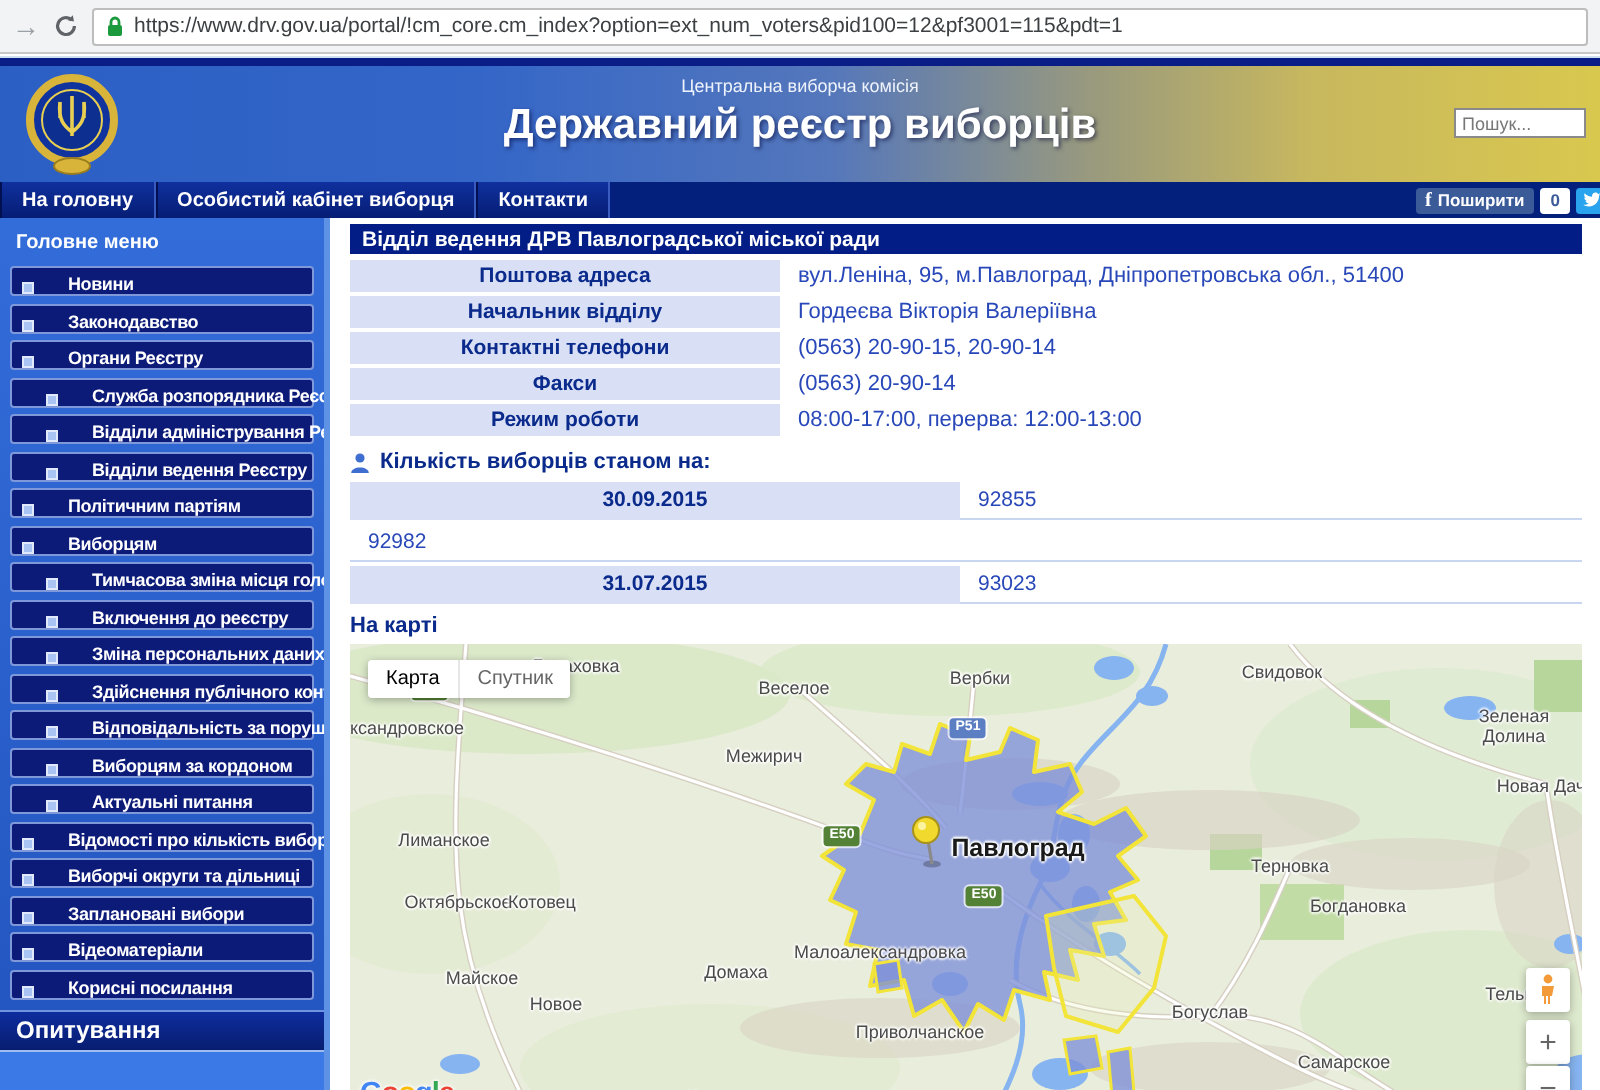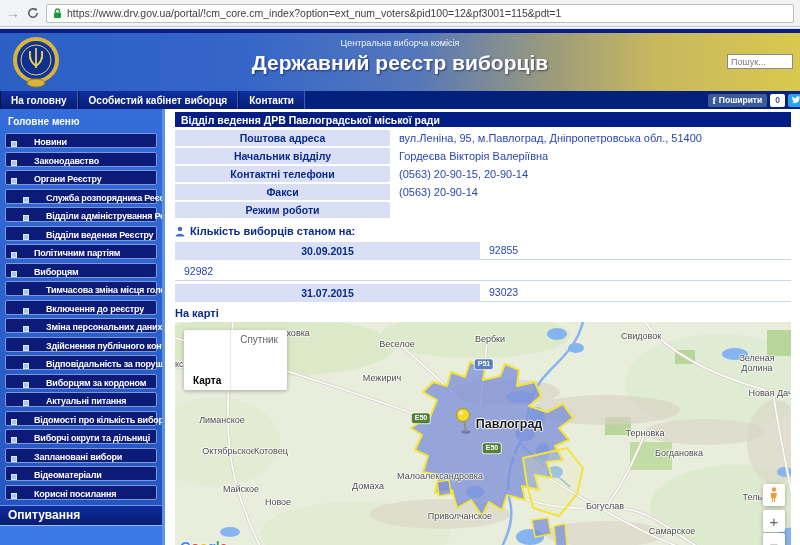--- a/index.html
+++ b/index.html
@@ -61,42 +61,42 @@
   .main { position:absolute; left:168px; top:109px; width:632px; height:436px; background:#fff;
           padding:3px 9px 0 7px; overflow:hidden; }
   .office-bar { height:15px; background:#031d86; color:#fff; font-size:10.5px; font-weight:bold;
                 display:flex; align-items:center; padding-left:6px; margin-bottom:3px; }
   .detail-row { display:flex; margin-bottom:2px; }
   .detail-label { width:215px; background:#d9e0f6; color:#0a2a8c; font-size:10.5px; font-weight:bold;
                   text-align:center; padding:2px 0; flex:none; }
   .detail-value { flex:1; font-size:11px; color:#2847b8; padding:2px 0 2px 9px; }
   .voters-head { display:flex; align-items:center; gap:5px; margin-top:7px; margin-bottom:4px;
                  font-size:11px; font-weight:bold; color:#0a2a8c; }
-  .voter-row { display:flex; margin-bottom:2px;align-items:center; }
+  .voter-row { display:flex; margin-bottom:2px; }
   .voter-date { width:305px; background:#d9e0f6; color:#0a2a8c; font-size:10.5px; font-weight:bold;
                 text-align:center; padding:3px 0; flex:none; }
   .voter-count { flex:1; font-size:10.5px; color:#2847b8; padding:3px 0 3px 9px; border-bottom:1px solid #c9d6f2; }
   .map-head { margin:5px 0 3px 0; font-size:11px; font-weight:bold; color:#0a2a8c; }
 
   
   .map { position:relative; width:616px; height:238px; background:#e9eddc; overflow:hidden; }
   .map svg.base { position:absolute; left:0; top:0; }
   .map-place { position:absolute; transform:translate(-50%,-50%); font-size:9px; color:#4b4b4b; white-space:nowrap;
                text-shadow:1px 0 1px #fff,-1px 0 1px #fff,0 1px 1px #fff,0 -1px 1px #fff; pointer-events:none; }
   .map-place.city { font-size:12.5px; font-weight:bold; color:#1a1a1a; }
   .map-place.wrap { white-space:normal; width:46px; text-align:center; line-height:1.1; }
   .map-place.left-edge { transform:translate(0,-50%); }
   .badge { position:absolute; transform:translate(-50%,-50%); font-size:7px; font-weight:bold; color:#fff;
            padding:1px 3px; border-radius:2px; line-height:1.1; box-shadow:0 0 0 1px rgba(255,255,255,.7); }
   .badge.green { background:#538135; }
   .badge.blue  { background:#5c7fc4; }
   .map-type { position:absolute; left:9px; top:8px; display:flex; background:#fff; border-radius:2px;
               box-shadow:0 1px 4px rgba(0,0,0,.3); overflow:hidden; }
   .map-type .seg { font-size:10px; padding:4px 9px; cursor:pointer; }
-  .map-type .seg.active { font-weight:bold; color:#000;margin-top:41px; }
+  .map-type .seg.active { font-weight:normal; color:#000; }
   .map-type .seg.idle { color:#666; border-left:1px solid #e6e6e6; }
   .ctrl { position:absolute; width:22px; height:22px; background:#fff; border-radius:2px;
           box-shadow:0 1px 4px rgba(0,0,0,.3); display:flex; align-items:center; justify-content:center;
           font-size:15px; color:#666; cursor:pointer; }
   .glogo { position:absolute; left:5px; bottom:5px; font-size:14.5px; font-weight:bold; letter-spacing:-0.5px;
            text-shadow:0 0 2px #fff,0 0 2px #fff; cursor:pointer; }
 </style>
 </head>
 <body>
 
@@ -260,20 +260,21 @@
       <div class="detail-row">
         <div class="detail-label">Контактні телефони</div>
         <div class="detail-value">(0563) 20-90-15, 20-90-14</div>
       </div>
       <div class="detail-row">
         <div class="detail-label">Факси</div>
         <div class="detail-value">(0563) 20-90-14</div>
       </div>
       <div class="detail-row">
         <div class="detail-label">Режим роботи</div>
+        <div class="detail-value">08:00-17:00, перерва: 12:00-13:00</div>
       </div>
     </div>
 
   <div class="voters-head">
     <svg width="10" height="11" viewBox="0 0 10 11">
         <circle cx="5" cy="3" r="2.3" fill="#3e6fd0"></circle>
         <path d="M0.6 10.5 C0.6 6.8 9.4 6.8 9.4 10.5 Z" fill="#3e6fd0"></path>
       </svg>
     <span>Кількість виборців станом на:</span>
   </div>

